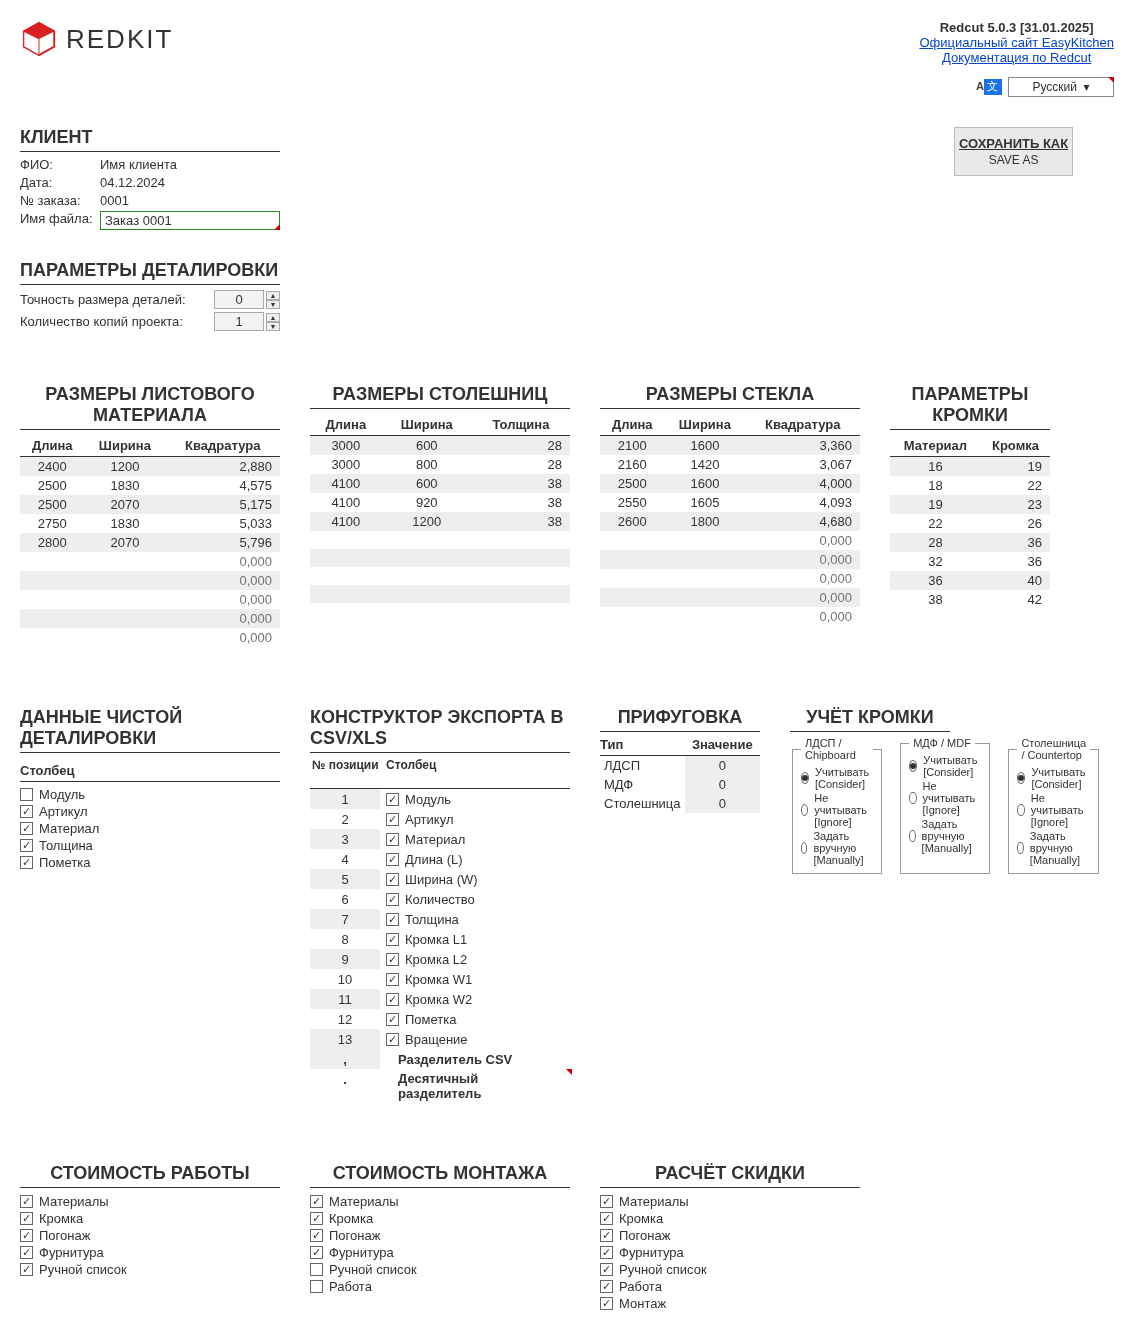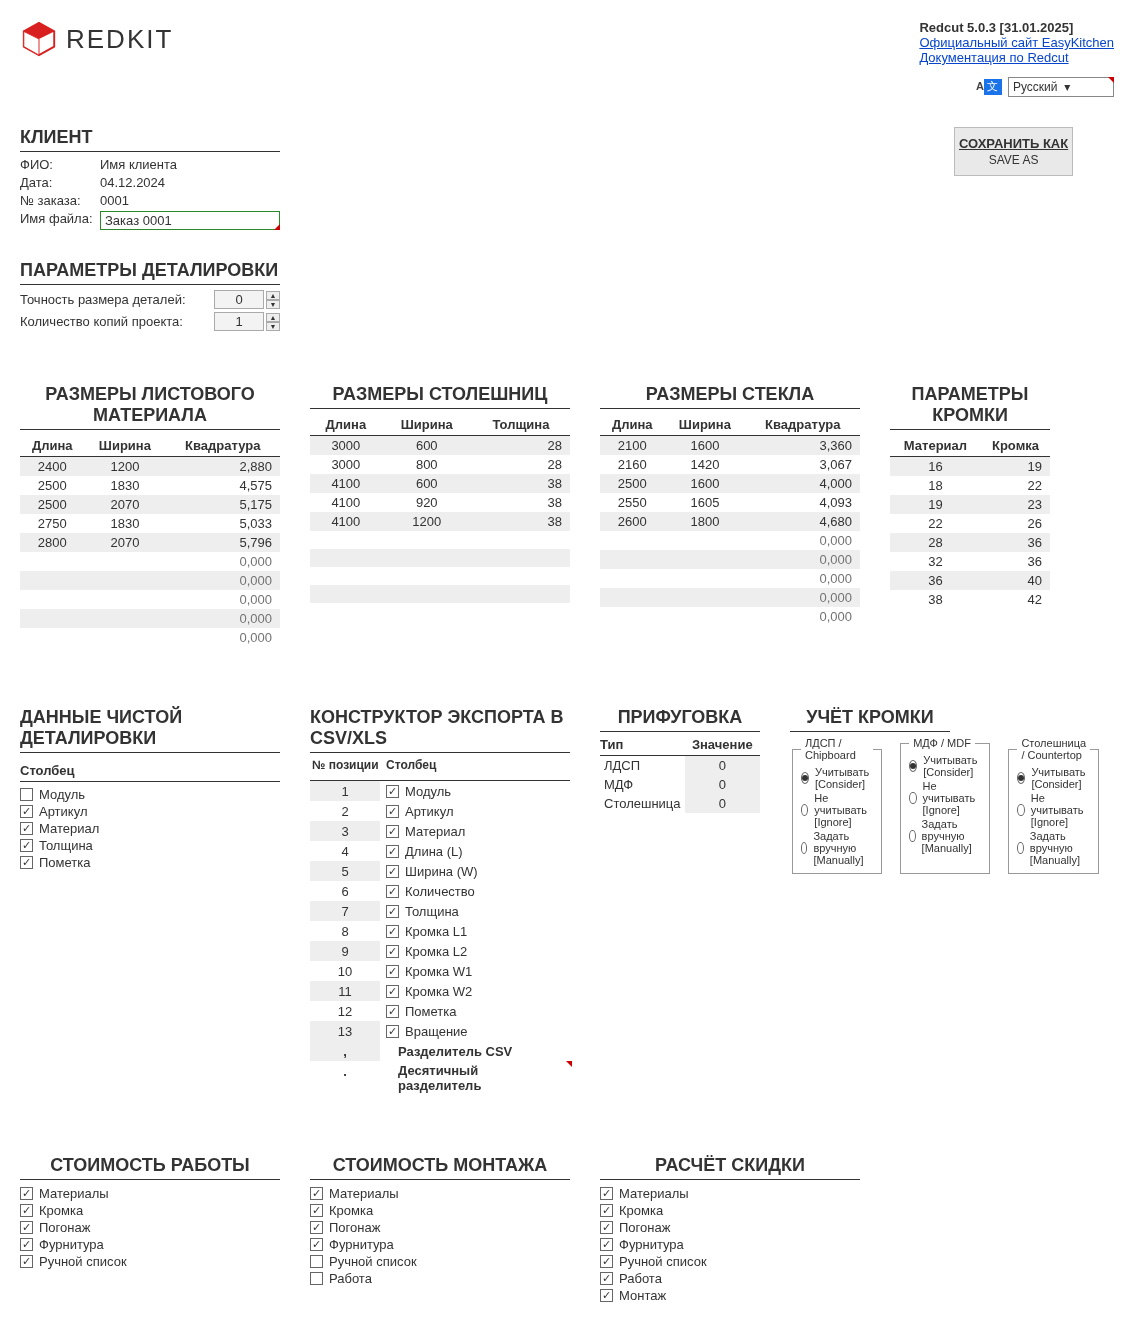--- a/index.html
+++ b/index.html
@@ -8,21 +8,21 @@
     font-size: 12px;
     color: #333;
     margin: 0;
     padding: 20px;
     background: #fff;
     width: 1134px;
   }
   .top-row { display: flex; justify-content: space-between; align-items: flex-start; }
   .logo { display: flex; align-items: center; gap: 8px; }
   .logo-text { font-size: 26px; font-weight: 500; letter-spacing: 2px; color: #333; }
-  .top-right { text-align: left; font-size: 13px; }
+  .top-right { text-align: center; font-size: 13px; }
   .top-right a { color: #0645cc; text-decoration: underline; }
   .version { font-weight: bold; color: #333; }
   .lang-row { margin-top: 12px; display: flex; justify-content: flex-end; align-items: center; gap: 6px; }
   .lang-icon { width: 18px; height: 16px; background: #1a73e8; position: relative; display: inline-block; }
   .lang-icon::before { content: "A"; position: absolute; left: -8px; top: 1px; font-size: 11px; font-weight: bold; color: #444; }
   .lang-icon::after { content: "文"; position: absolute; left: 3px; top: 0; font-size: 11px; color: #fff; }
   .lang-select { border: 1px solid #888; padding: 2px 4px; font-size: 12px; width: 106px; position: relative; }
   .lang-select .tri { position: absolute; top: -1px; right: -1px; width: 0; height: 0; border-top: 6px solid #c00; border-left: 6px solid transparent; }
 
   .section-header { font-weight: bold; font-size: 18px; border-bottom: 1px solid #333; padding-bottom: 3px; margin-bottom: 5px; }
@@ -74,21 +74,21 @@
   .sub-header { font-weight: bold; font-size: 13px; border-bottom: 1px solid #333; padding-bottom: 3px; margin-top: 10px; }
   .check-list { margin-top: 4px; }
   .check-row { display: flex; align-items: center; gap: 6px; padding: 1px 0; font-size: 13px; }
   .chk { width: 13px; height: 13px; border: 1px solid #666; display: inline-flex; align-items: center; justify-content: center; font-size: 11px; line-height: 11px; cursor: pointer; }
   .chk.checked::after { content: "✓"; color: #333; }
 
   .export-grid { display: grid; grid-template-columns: 70px 1fr; font-size: 13px; }
   .export-grid .pos { text-align: center; background: #eee; padding: 2px; height: 20px; display: flex; align-items: center; justify-content: center; }
   .export-grid .pos.even { background: #fff; }
   .export-grid .col-cell { padding: 2px 6px; display: flex; align-items: center; gap: 6px; }
-  .export-header { display: grid; grid-template-columns: 70px 1fr; border-bottom: 1px solid #333; font-weight: bold; padding-bottom: 8px; }
+  .export-header { display: grid; grid-template-columns: 70px 1fr; border-bottom: 1px solid #333; font-weight: bold; padding-bottom: 16px; }
   .export-header div:first-child { text-align: left; padding-left: 2px; }
   .export-header div:last-child { padding-left: 6px; }
   .export-grid .bold { font-weight: bold; padding-left: 18px; }
 
   .prif-grid { display: grid; grid-template-columns: 1fr 1fr; font-size: 13px; }
   .prif-head { font-weight: bold; border-bottom: 1px solid #333; padding-bottom: 3px; }
   .prif-head.c { text-align: center; }
 
   .edge-groups { display: flex; flex-direction: row; gap: 14px; }
   fieldset.edge { border: 1px solid #999; padding: 4px 8px 6px 8px; font-size: 11px; }

